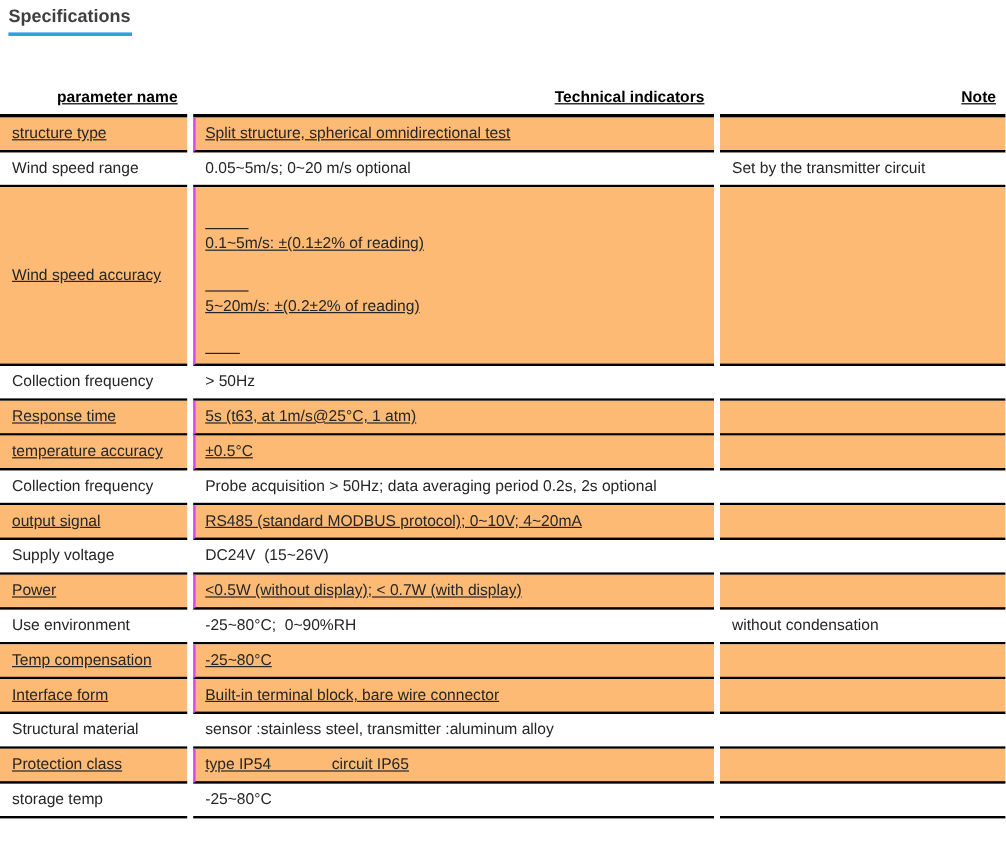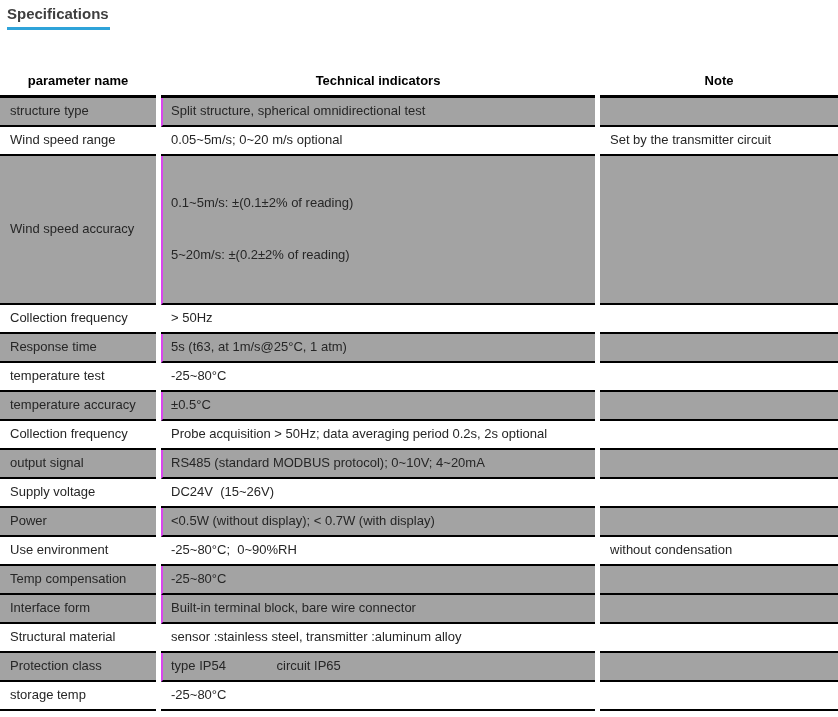--- a/index.html
+++ b/index.html
@@ -26,34 +26,35 @@
     margin: 36px 0 0 -5px;
     border-collapse: separate;
     border-spacing: 5px 0;
   }
   col.c-param { width: 156px; }
   col.c-tech  { width: 434px; }
   col.c-note  { width: 238px; }
 
   th {
     font-size: 13px; font-weight: bold; color: #000;
-    text-align: center; vertical-align: bottom;
+    text-align: right; vertical-align: bottom;
     padding: 7px 8px 6px 8px; line-height: 16px;
     border-bottom: 3px solid #000;
     white-space: nowrap;
+    text-decoration: underline;
   }
   td {
     font-size: 13px; color: #262626;
     text-align: left; vertical-align: middle;
     padding: 5px 6px 6px 10px; line-height: 16px;
     border-bottom: 2px solid #000;
     overflow: hidden;
   }
   td.tech { white-space: pre-wrap; }
-  tr.shade td:not(.acc) { background: #a3a3a3; }
+  tr.shade td:not(.acc) { background: #fdba74; text-decoration: underline; }
   tr.shade td.tech { border-left: 2px solid #d946ef; padding-left: 8px; }
   td.tech .tline { line-height: 20px; }
 </style>
 </head>
 <body>
 
 <div class="page">
 
   <div class="title-wrap">
     <span class="title-text">Specifications</span>
@@ -92,25 +93,20 @@
         <td class="note"></td>
       </tr>
       <tr>
         <td class="param">Collection frequency</td>
         <td class="tech">&gt; 50Hz</td>
         <td class="note"></td>
       </tr>
       <tr class="shade">
         <td class="param">Response time</td>
         <td class="tech">5s (t63, at 1m/s@25°C, 1 atm)</td>
-        <td class="note"></td>
-      </tr>
-      <tr>
-        <td class="param">temperature test</td>
-        <td class="tech">-25~80°C</td>
         <td class="note"></td>
       </tr>
       <tr class="shade">
         <td class="param">temperature accuracy</td>
         <td class="tech">±0.5°C</td>
         <td class="note"></td>
       </tr>
       <tr>
         <td class="param">Collection frequency</td>
         <td class="tech">Probe acquisition &gt; 50Hz; data averaging period 0.2s, 2s optional</td>

